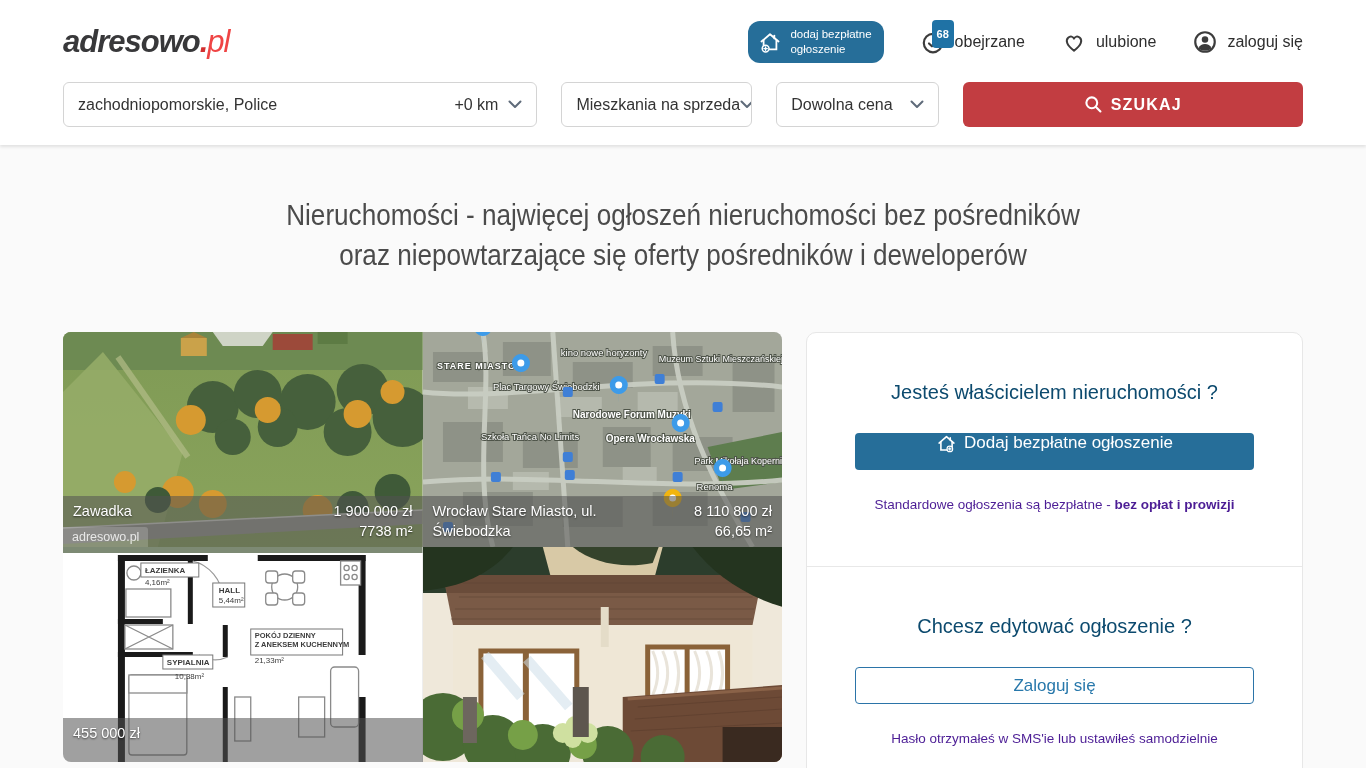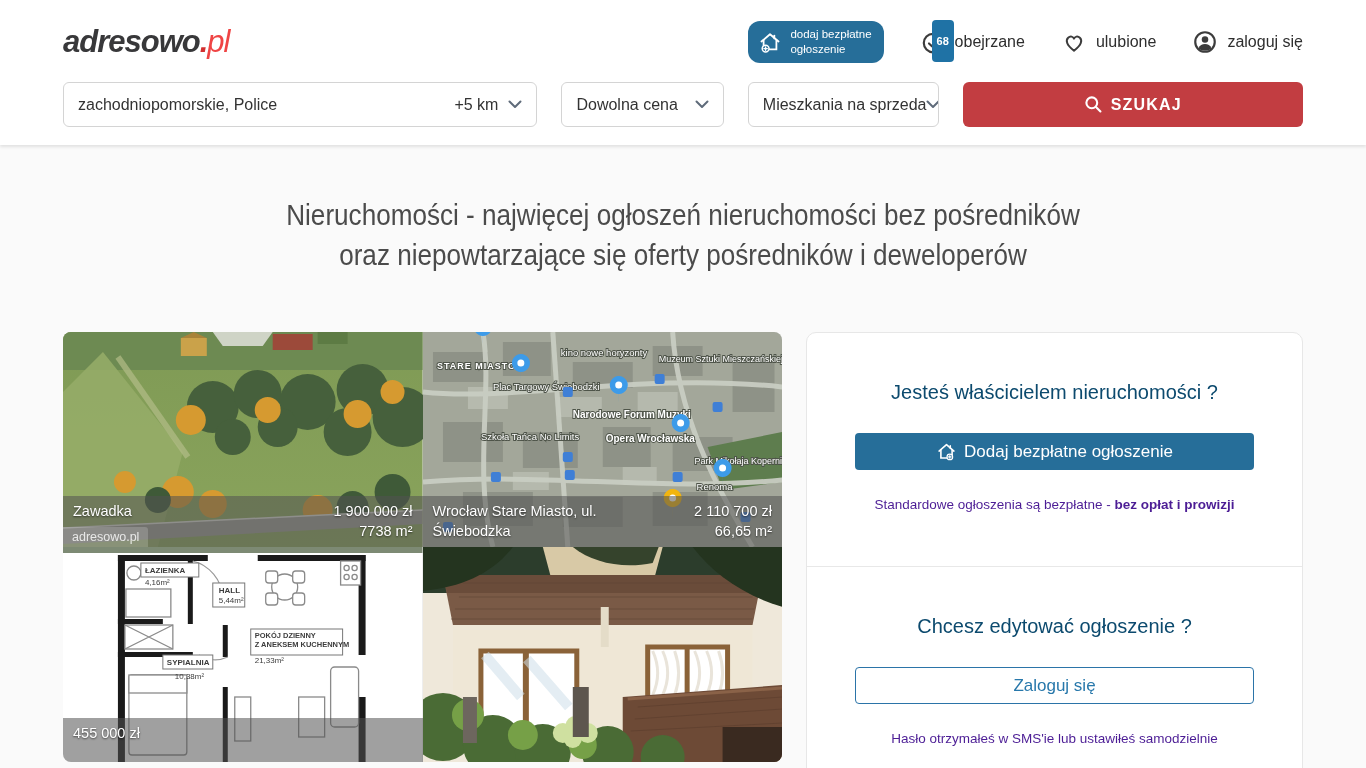--- a/index.html
+++ b/index.html
@@ -11,21 +11,21 @@
   .shell { width:1240px; margin:0 auto; }
   .header-top { display:flex; align-items:center; justify-content:space-between; height:52px; }
   .logo { font-size:31px; font-style:italic; letter-spacing:-1px; cursor:pointer; }
   .logo .lg-main { font-weight:800; color:#38383a; }
   .logo .lg-dot  { font-weight:800; color:#d22f2f; }
   .logo .lg-tld  { font-weight:300; color:#ef4444; }
   .hdr-right { display:flex; align-items:center; gap:36px; }
   .hdr-item { display:flex; align-items:center; gap:9px; font-size:16px; color:#2e2e2e; cursor:pointer; position:relative; }
   .hdr-icon { width:26px; height:26px; display:block; }
   .badge { position:absolute; top:-9px; left:12px; background:#1f72a5; color:#fff; font-size:11px; font-weight:bold;
-           padding:14px 5px; border-radius:4px; line-height:14px; }
+           padding:7px 5px; border-radius:4px; line-height:14px; }
   .btn-add-sm { display:flex; align-items:center; gap:8px; background:#266e99; color:#fff; border:none; cursor:pointer;
                 border-radius:12px; padding:6px 12px 6px 10px; text-align:left; }
   .btn-add-sm .txt { font-size:11.5px; line-height:1.3; }
   .house-icon { width:24px; height:24px; }
 
   
   .search-row { display:flex; gap:24px; margin-top:14px; }
   .field { background:#fff; border:1px solid #d4d4d4; border-radius:6px; height:45px; display:flex; align-items:center;
            padding:0 14px; font-size:16px; color:#333; cursor:pointer; }
   .loc-field { width:500px; justify-content:space-between; }
@@ -54,21 +54,21 @@
   .cap-right { text-align:right; font-size:14.5px; line-height:20px; white-space:nowrap; }
   .watermark { position:absolute; left:0; bottom:0; z-index:3; background:rgba(255,255,255,.18);
                color:rgba(255,255,255,.8); font-size:12.5px; padding:3px 9px; border-radius:0 3px 0 0; }
 
   
   .side-panel { width:497px; background:#fff; border:1px solid #e7e7e7; border-radius:10px; }
   .panel-sec { padding:48px 48px 54px; text-align:center; }
   .panel-sec + .panel-sec { border-top:1px solid #e8e8e8; }
   .panel-h { font-size:20px; font-weight:400; color:#0c4a6e; }
   .btn-add-lg { margin-top:29px; width:100%; height:37px; background:#266e99; color:#fff; border:none; border-radius:4px;
-                font-size:17px; display:flex; align-items:center; justify-content:center; gap:7px; cursor:pointer;
+                font-size:17px; display:flex; justify-content:center; gap:7px; cursor:pointer;
                 font-family:"Liberation Sans",sans-serif; }
   .btn-add-lg .house-icon { width:21px; height:21px; }
   .btn-login { margin-top:29px; width:100%; height:37px; background:#fff; color:#2878ab; border:1.5px solid #2b74a8;
                border-radius:4px; font-size:17px; display:flex; align-items:center; justify-content:center;
                cursor:pointer; font-family:"Liberation Sans",sans-serif; }
   .panel-note { margin-top:27px; font-size:13.5px; color:#4c1d95; }
   .panel-note b { font-weight:bold; }
 
   
   .maplbl { font-family:"Liberation Sans",sans-serif; fill:#fff; paint-order:stroke; stroke:#4e5449; stroke-width:2px; }
@@ -121,34 +121,34 @@
           </svg>
           <span>zaloguj się</span>
         </div>
       </div>
     </div>
 
     <div class="search-row">
       <div class="field loc-field">
         <span>zachodniopomorskie,  Police</span>
         <span class="loc-right">
-          <span>+5 km</span>
+          <span>+0 km</span>
           <svg class="chev" viewBox="0 0 14 9">
             <path d="M1.5 1.5 L7 7 L12.5 1.5" fill="none" stroke="#5f6b7a" stroke-width="2" stroke-linecap="round" stroke-linejoin="round"></path>
           </svg>
         </span>
       </div>
+      <div class="field sel-cat">
+        <span>Mieszkania na sprzeda</span>
+        <svg class="chev" viewBox="0 0 14 9">
+          <path d="M1.5 1.5 L7 7 L12.5 1.5" fill="none" stroke="#5f6b7a" stroke-width="2" stroke-linecap="round" stroke-linejoin="round"></path>
+        </svg>
+      </div>
       <div class="field sel-price">
         <span>Dowolna cena</span>
-        <svg class="chev" viewBox="0 0 14 9">
-          <path d="M1.5 1.5 L7 7 L12.5 1.5" fill="none" stroke="#5f6b7a" stroke-width="2" stroke-linecap="round" stroke-linejoin="round"></path>
-        </svg>
-      </div>
-      <div class="field sel-cat">
-        <span>Mieszkania na sprzeda</span>
         <svg class="chev" viewBox="0 0 14 9">
           <path d="M1.5 1.5 L7 7 L12.5 1.5" fill="none" stroke="#5f6b7a" stroke-width="2" stroke-linecap="round" stroke-linejoin="round"></path>
         </svg>
       </div>
       <button class="btn-search">
         <svg viewBox="0 0 20 20">
           <circle cx="8.2" cy="8.2" r="5.7" fill="none" stroke="#fff" stroke-width="2.2"></circle>
           <path d="M12.6 12.6 L17.3 17.3" stroke="#fff" stroke-width="2.2" stroke-linecap="round"></path>
         </svg>
         <span>SZUKAJ</span>
@@ -291,21 +291,21 @@
                 <circle cx="196" cy="53" r="3.5"></circle>
                 <circle cx="258" cy="91" r="3.5"></circle>
               <circle cx="300" cy="136" r="3.5"></circle>
                 <circle cx="250" cy="166" r="3.5"></circle>
             </g>
           </g>
         </svg>
         <div class="caption">
           <span class="cap-title">Wrocław Stare Miasto, ul. Świebodzka</span>
           <span class="cap-right">
-            <span>2 110 700 zł</span><br>
+            <span>8 110 800 zł</span><br>
             <span>66,65 m²</span>
           </span>
         </div>
       </div>
 
       <div class="card">
         <svg class="art" viewBox="0 0 360 215" preserveAspectRatio="none">
           <rect width="360" height="215" fill="#ffffff"></rect>
           <rect x="0" y="0" width="360" height="6" fill="#7d8a74"></rect>
           <g fill="#1a1a1a">

